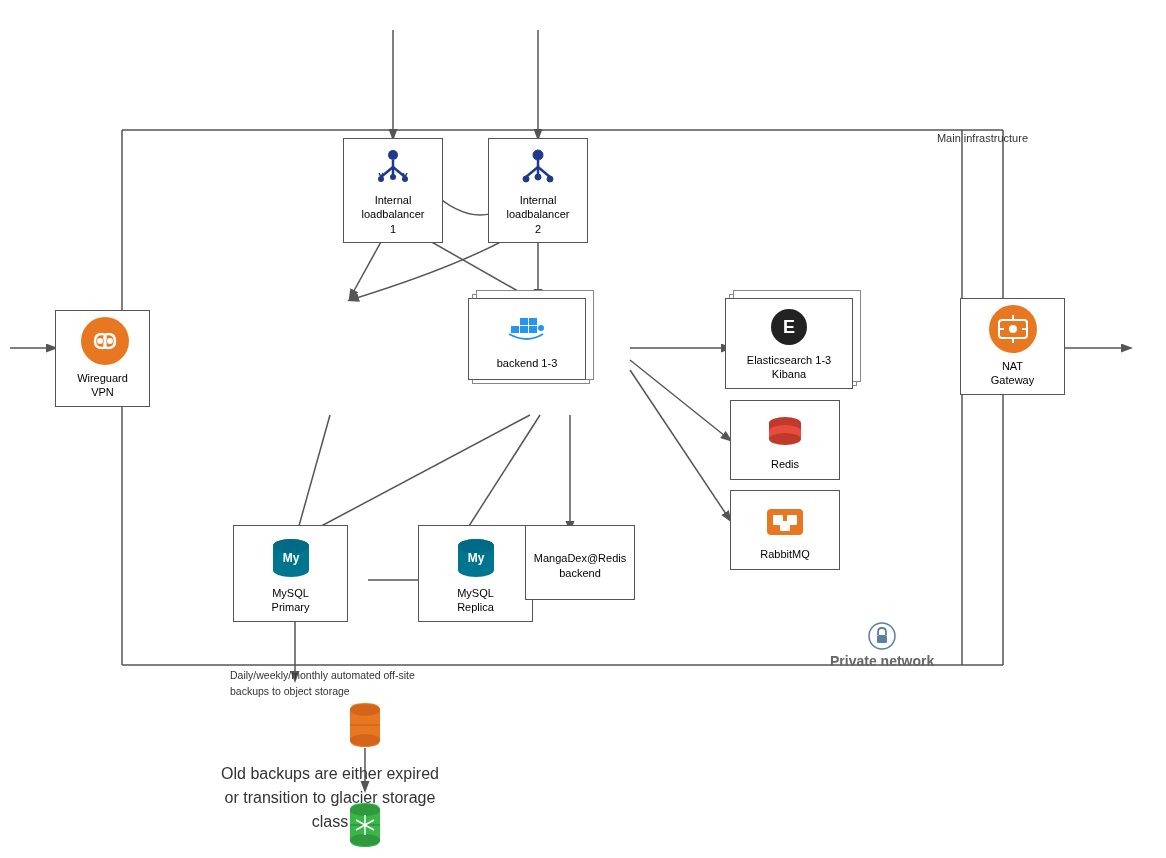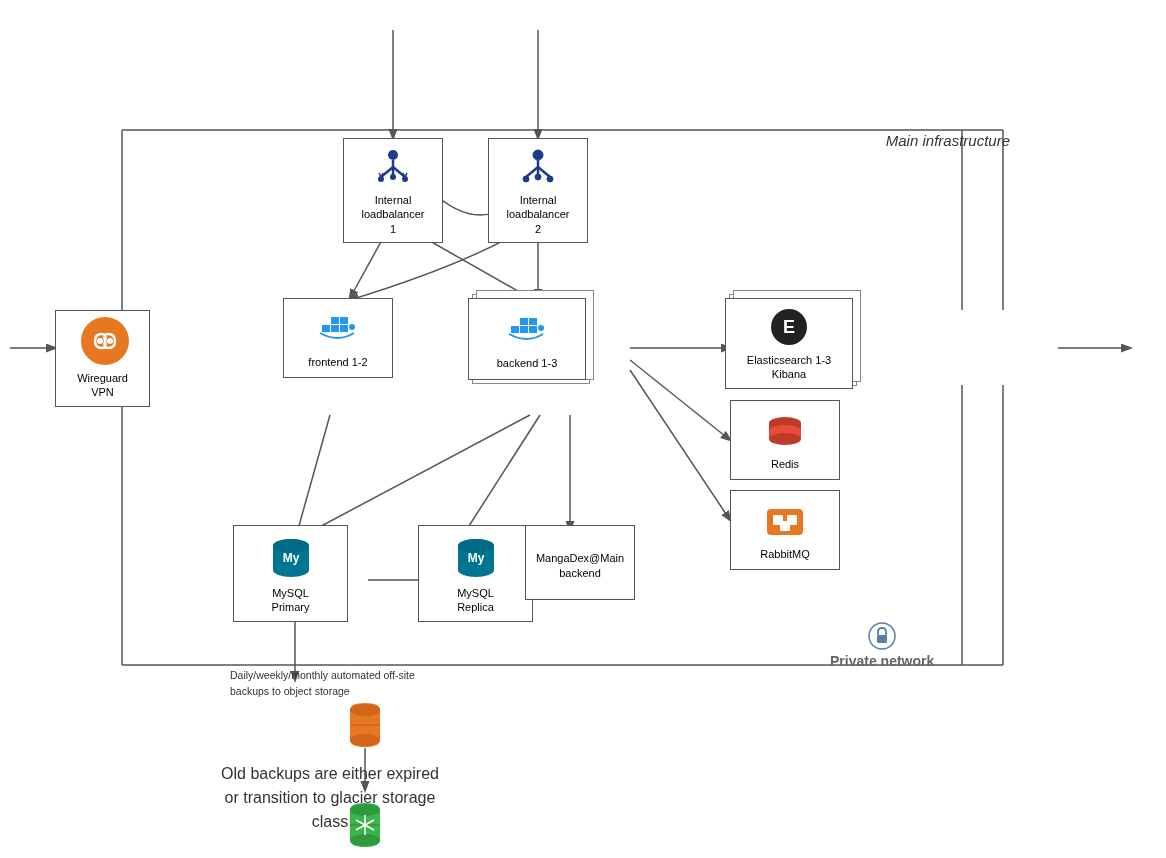--- a/index.html
+++ b/index.html
@@ -120,21 +120,21 @@
     <line x1="295" y1="618" x2="295" y2="680" stroke="#555" stroke-width="1.5" marker-end="url(#arr)"></line>
 
     <line x1="365" y1="748" x2="365" y2="790" stroke="#555" stroke-width="1.5" marker-end="url(#arr)"></line>
 
     <line x1="1003" y1="310" x2="1003" y2="130" stroke="#555" stroke-width="1.5"></line>
     <line x1="962" y1="130" x2="1003" y2="130" stroke="#555" stroke-width="1.5"></line>
     <line x1="1003" y1="385" x2="1003" y2="665" stroke="#555" stroke-width="1.5"></line>
     <line x1="962" y1="665" x2="1003" y2="665" stroke="#555" stroke-width="1.5"></line>
   </svg>
 
-  <div style="position:absolute;top:132px;right:156px;font-size:15px;color:#333;font-style:italic;">
+  <div style="position:absolute;top:132px;right:138px;font-size:11px;color:#333;">
     <span>Main infrastructure</span>
   </div>
 
   <div class="node" style="left:343px;top:138px;width:100px;">
     <div class="node-box" style="width:100px;min-height:80px;">
 
       <svg width="44" height="44" viewBox="0 0 44 44">
         <g fill="#1F3A8A">
 
           <circle cx="22" cy="10" r="5"></circle>
@@ -181,36 +181,20 @@
             <path d="M5,15 Q5,8 12,8 Q17,8 15,15 Q13,22 18,22 Q25,22 25,15 Q25,8 18,8 Q13,8 15,15 Q17,22 12,22 Q5,22 5,15Z" fill="none" stroke="white" stroke-width="2.5"></path>
             <circle cx="10" cy="15" r="3" fill="white"></circle>
             <circle cx="20" cy="15" r="3" fill="white"></circle>
           </g>
         </svg>
       </div>
       <div class="node-label">Wireguard VPN</div>
     </div>
   </div>
 
-  <div class="node" style="left:283px;top:298px;width:110px;">
-    <div class="node-box" style="width:110px;min-height:80px;">
-
-      <svg width="44" height="44" viewBox="0 0 44 44">
-
-        <rect x="6" y="18" width="8" height="7" fill="#2496ED"></rect>
-        <rect x="15" y="18" width="8" height="7" fill="#2496ED"></rect>
-        <rect x="24" y="18" width="8" height="7" fill="#2496ED"></rect>
-        <rect x="15" y="10" width="8" height="7" fill="#2496ED"></rect>
-        <rect x="24" y="10" width="8" height="7" fill="#2496ED"></rect>
-        <path d="M4,26 Q22,36 38,26" fill="none" stroke="#2496ED" stroke-width="2"></path>
-        <circle cx="36" cy="20" r="3" fill="#2496ED"></circle>
-      </svg>
-      <div class="node-label">frontend 1-2</div>
-    </div>
-  </div>
 
   <div class="node" style="left:468px;top:298px;width:120px;">
 
     <div style="position:relative;width:120px;">
       <div style="position:absolute;top:-4px;left:4px;width:118px;height:90px;border:1.5px solid #888;background:#fff;"></div>
       <div style="position:absolute;top:-8px;left:8px;width:118px;height:90px;border:1.5px solid #888;background:#fff;"></div>
       <div class="node-box" style="width:118px;min-height:82px;position:relative;background:#fff;">
         <svg width="44" height="44" viewBox="0 0 44 44">
           <rect x="6" y="18" width="8" height="7" fill="#2496ED"></rect>
           <rect x="15" y="18" width="8" height="7" fill="#2496ED"></rect>
@@ -290,25 +274,41 @@
         <ellipse cx="25" cy="38" rx="18" ry="7" fill="#00758F"></ellipse>
         <ellipse cx="25" cy="14" rx="18" ry="7" fill="#016B87"></ellipse>
         <text x="25" y="30" text-anchor="middle" fill="white" font-size="12" font-weight="bold">My</text>
       </svg>
       <div class="node-label">MySQL Replica</div>
     </div>
   </div>
 
   <div class="node" style="left:525px;top:525px;width:110px;">
     <div class="node-box" style="width:110px;min-height:75px;justify-content:center;">
-      <div class="node-label" style="white-space:pre-line;margin-top:6px;">MangaDex@Main
+      <div class="node-label" style="white-space:pre-line;margin-top:6px;">MangaDex@Redis
 backend</div>
     </div>
   </div>
 
+  <div class="node" style="left:960px;top:298px;width:105px;">
+    <div class="node-box" style="width:105px;min-height:90px;">
+      <div class="icon-circle" style="background:#E87722;">
+        <svg width="34" height="34" viewBox="0 0 34 34">
+
+          <rect x="3" y="8" width="28" height="18" rx="3" fill="none" stroke="white" stroke-width="2"></rect>
+          <line x1="17" y1="3" x2="17" y2="8" stroke="white" stroke-width="2"></line>
+          <line x1="17" y1="26" x2="17" y2="31" stroke="white" stroke-width="2"></line>
+          <circle cx="17" cy="17" r="4" fill="white"></circle>
+          <line x1="3" y1="17" x2="8" y2="17" stroke="white" stroke-width="2"></line>
+          <line x1="26" y1="17" x2="31" y2="17" stroke="white" stroke-width="2"></line>
+        </svg>
+      </div>
+      <div class="node-label">NAT Gateway</div>
+    </div>
+  </div>
 
   <div style="position:absolute;left:230px;top:668px;width:200px;text-align:left;font-size:10.5px;color:#333;line-height:1.5;">
     <span>Daily/weekly/monthly
 automated off-site backups to object storage</span>
   </div>
 
   <div class="node" style="left:335px;top:700px;width:60px;">
     <svg width="50" height="55" viewBox="0 0 50 55">
 
       <path d="M10,10 Q10,3 25,3 Q40,3 40,10 L40,40 Q40,47 25,47 Q10,47 10,40 Z" fill="#E87722"></path>

